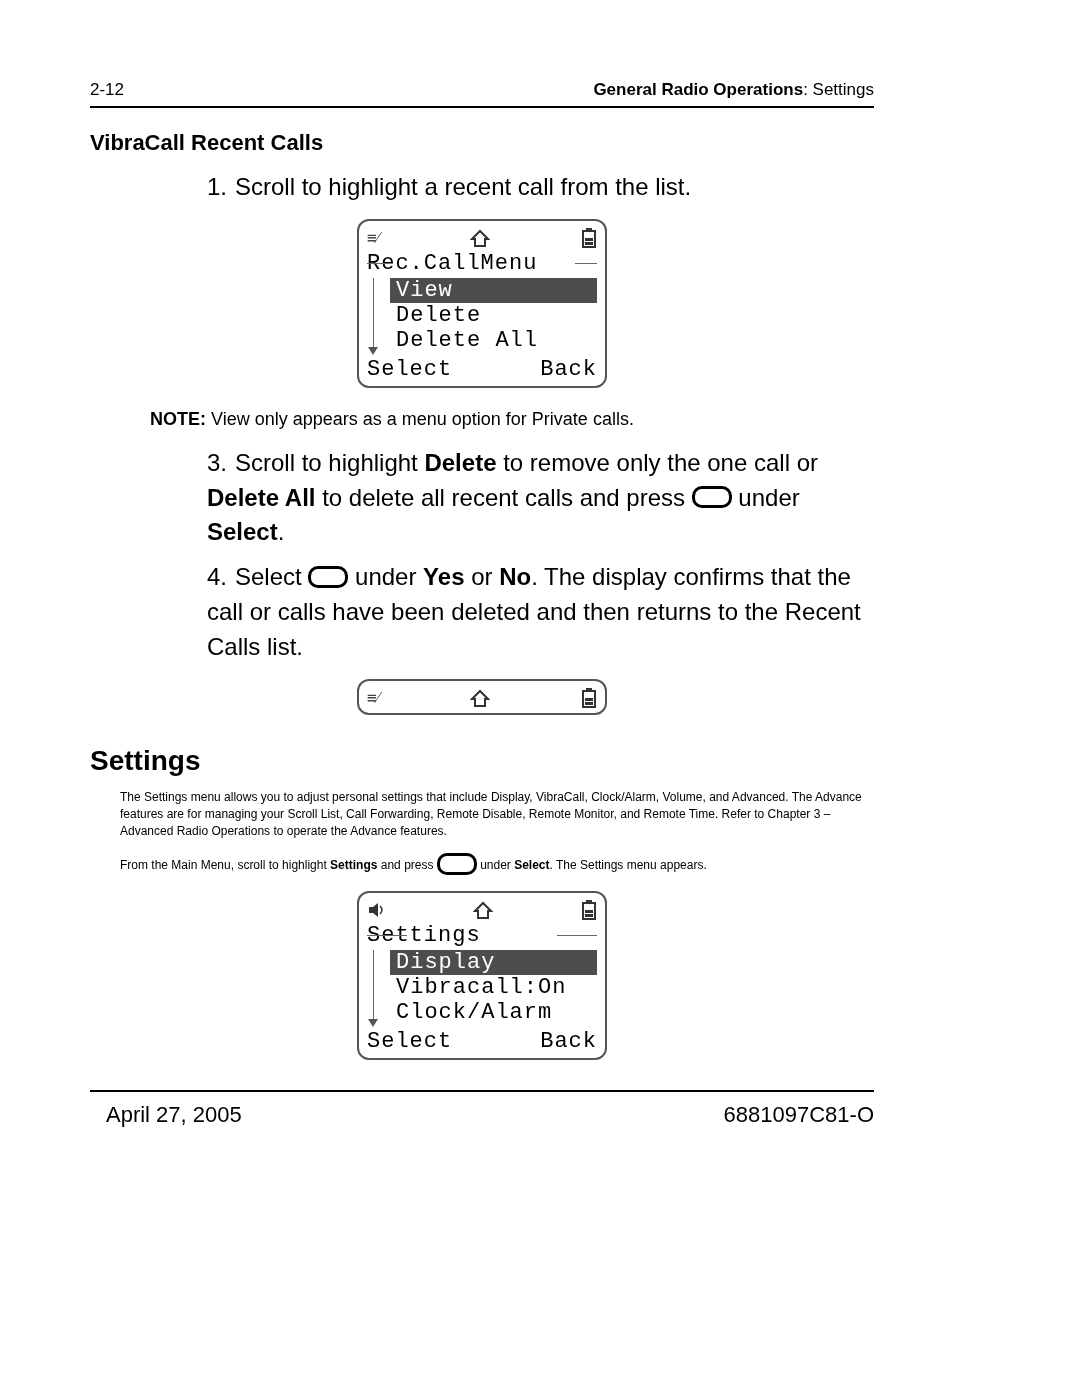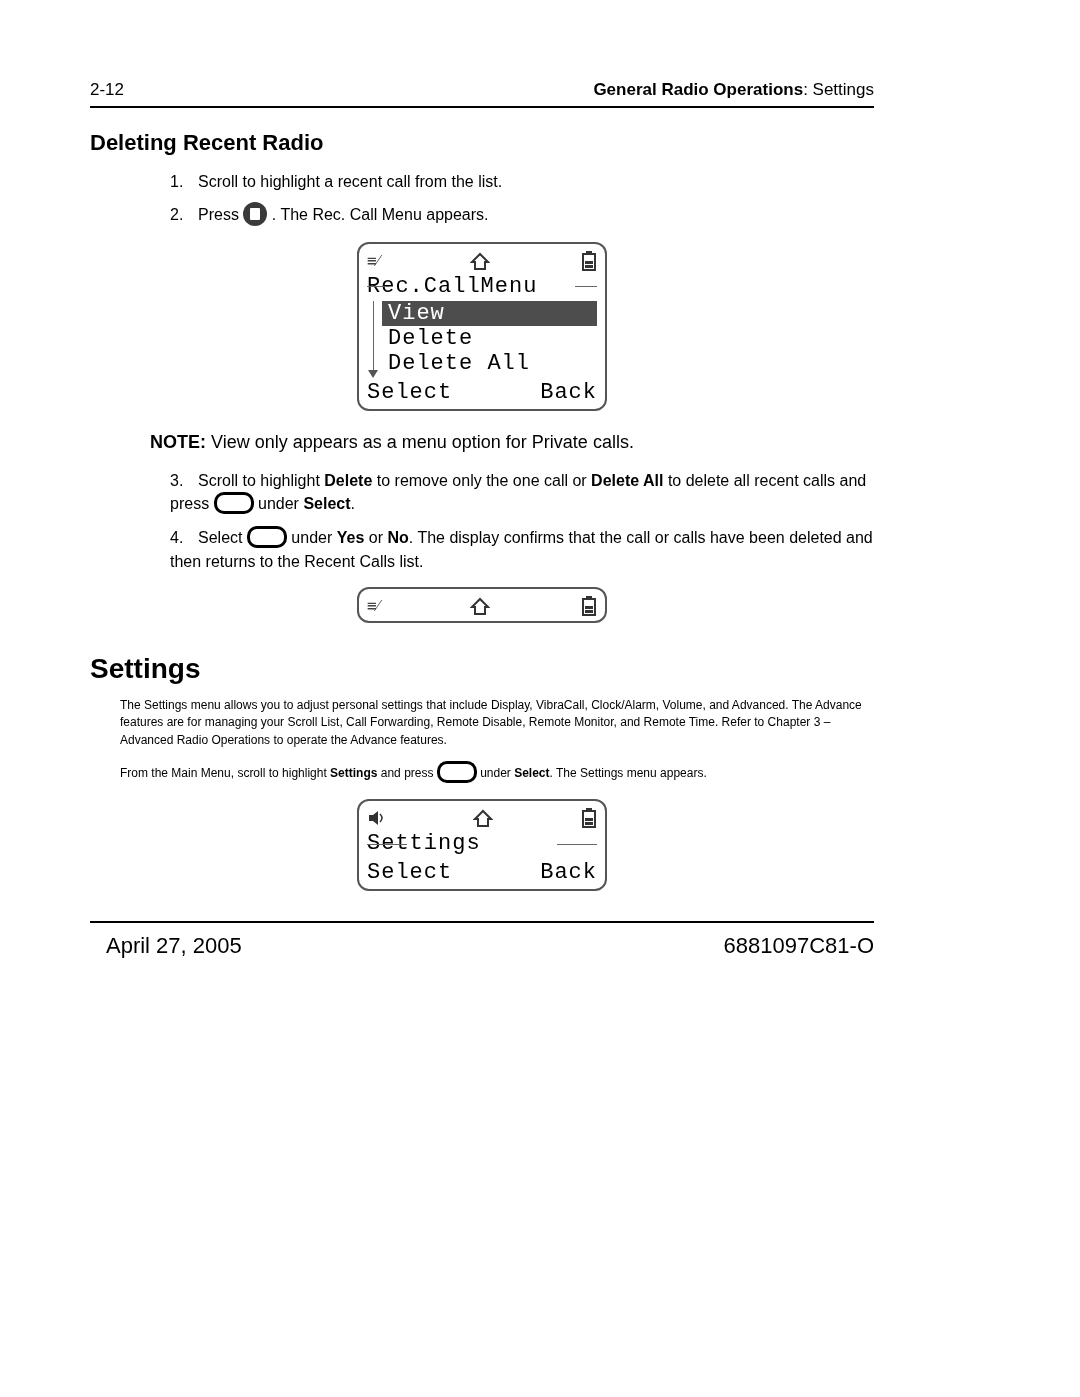--- a/index.html
+++ b/index.html
@@ -4,66 +4,63 @@
 <style>
   html,body{margin:0;padding:0;background:#fff;}
   .page{width:964px;height:1397px;position:relative;font-family:Arial,Helvetica,sans-serif;color:#000;}
   .content{position:absolute;left:90px;right:90px;top:80px;bottom:80px;}
   .hdr{display:flex;justify-content:space-between;font-size:17px;}
   .hdr .right b{font-weight:bold;}
   .hr{border:none;border-top:2px solid #000;margin:6px 0 22px 0;}
   .hr2{border:none;border-top:2px solid #000;margin:30px 0 10px 0;}
   h2.sub{font-size:22px;font-weight:bold;margin:0 0 14px 0;}
   h1.sec{font-size:28px;font-weight:bold;margin:30px 0 12px 0;}
-  ol{margin:0 0 0 80px;padding:0;font-size:16px;}
+  ol{margin:0 0 0 117px;padding:0;font-size:24px;}
   ol li{margin-bottom:10px;line-height:1.45;}
   p.body{font-size:12px;margin:0 0 14px 30px;line-height:1.45;}
   p.note{font-size:18px;margin:18px 0 14px 60px;line-height:1.45;}
   .ftr{display:flex;justify-content:space-between;font-size:22px;margin-left:16px;}
   .icon-menu{display:inline-block;width:24px;height:24px;border-radius:50%;background:#3a3a3a;vertical-align:middle;position:relative;top:-2px;}
   .icon-menu::after{content:"";position:absolute;left:7px;top:6px;width:10px;height:12px;background:#fff;border-radius:1px;}
   .icon-pill{display:inline-block;width:34px;height:16px;border:3px solid #000;border-radius:10px;vertical-align:middle;position:relative;top:-2px;}
   
   .dev-wrap{display:flex;justify-content:center;margin:14px 0 18px 0;}
   .dev{border:2px solid #555;border-radius:12px;padding:6px 8px 4px 8px;width:230px;background:#fff;}
   .dev .status{display:flex;justify-content:space-between;align-items:center;height:22px;}
   .sig{font-family:monospace;font-size:16px;color:#444;}
   .home-icon svg,.batt-icon svg,.spk-icon svg{display:block;}
   .lcd{font-family:"Courier New",monospace;font-size:22px;letter-spacing:1px;}
   .lcd-title{text-align:left;margin-top:2px;position:relative;}
   .lcd-title .line{position:absolute;top:50%;height:1px;background:#666;width:22px;}
   .lcd-title .ll{left:0;}
   .lcd-title .lr{right:0;}
-  .menu-box{border-left:1px solid #666;margin:2px 0 2px 6px;padding-left:8px;position:relative;}
+  .menu-box{border-left:1px solid #666;margin:2px 0 2px 6px;padding-left:16px;position:relative;}
   .arrow-dn{position:absolute;left:-6px;bottom:-2px;width:0;height:0;border-left:5px solid transparent;border-right:5px solid transparent;border-top:8px solid #555;}
   .menu-item{padding:0 6px;}
   .menu-item.sel{background:#4d4d4d;color:#fff;}
   .softkeys{display:flex;justify-content:space-between;margin-top:4px;}
   .delete-lines{text-align:center;margin:6px 0 28px 0;}
 </style>
 </head>
 <body>
 
 <div class="page">
 <div class="content">
 
 <div class="hdr">
   <span>2-12</span>
   <span class="right"><b>General Radio Operations</b><span>: Settings</span></span>
 </div>
 <hr class="hr">
 
-<h2 class="sub">Deleting Recent Radio</h2>
+<h2 class="sub">VibraCall Recent Calls</h2>
 
 <ol style="list-style:none;">
   <li>
     <span style="display:inline-block;width:28px;">1.</span><span>Scroll to highlight a recent call from the list.</span>
-  </li>
-  <li>
-    <span style="display:inline-block;width:28px;">2.</span><span>Press </span><span class="icon-menu"></span><span> . The Rec. Call Menu appears.</span>
   </li>
 </ol>
 
 <div class="dev-wrap">
 <div class="dev">
   <div class="status">
     <span class="sig">≡⁄</span>
     <span class="home-icon">
               <svg width="20" height="18">
                 <path d="M2 10 L10 2 L18 10 L15 10 L15 17 L5 17 L5 10 Z" fill="none" stroke="#333" stroke-width="2"></path>
@@ -150,20 +147,26 @@
               <svg width="16" height="20">
                 <rect x="2" y="3" width="12" height="16" fill="none" stroke="#333" stroke-width="2"></rect>
                 <rect x="5" y="0" width="6" height="3" fill="#333"></rect>
                 <rect x="4" y="10" width="8" height="3" fill="#333"></rect>
                 <rect x="4" y="14" width="8" height="3" fill="#333"></rect>
               </svg>
             </span>
   </div>
   <div class="lcd">
     <div class="lcd-title"><span class="line ll" style="width:40px;"></span><span>Settings</span><span class="line lr" style="width:40px;"></span></div>
+    <div class="menu-box">
+      <div class="menu-item sel">Display</div>
+      <div class="menu-item">Vibracall:On</div>
+      <div class="menu-item">Clock/Alarm</div>
+      <div class="arrow-dn"></div>
+    </div>
     <div class="softkeys">
       <span>Select</span>
       <span>Back</span>
     </div>
   </div>
 </div>
 </div>
 
 <hr class="hr2">
 <div class="ftr">

